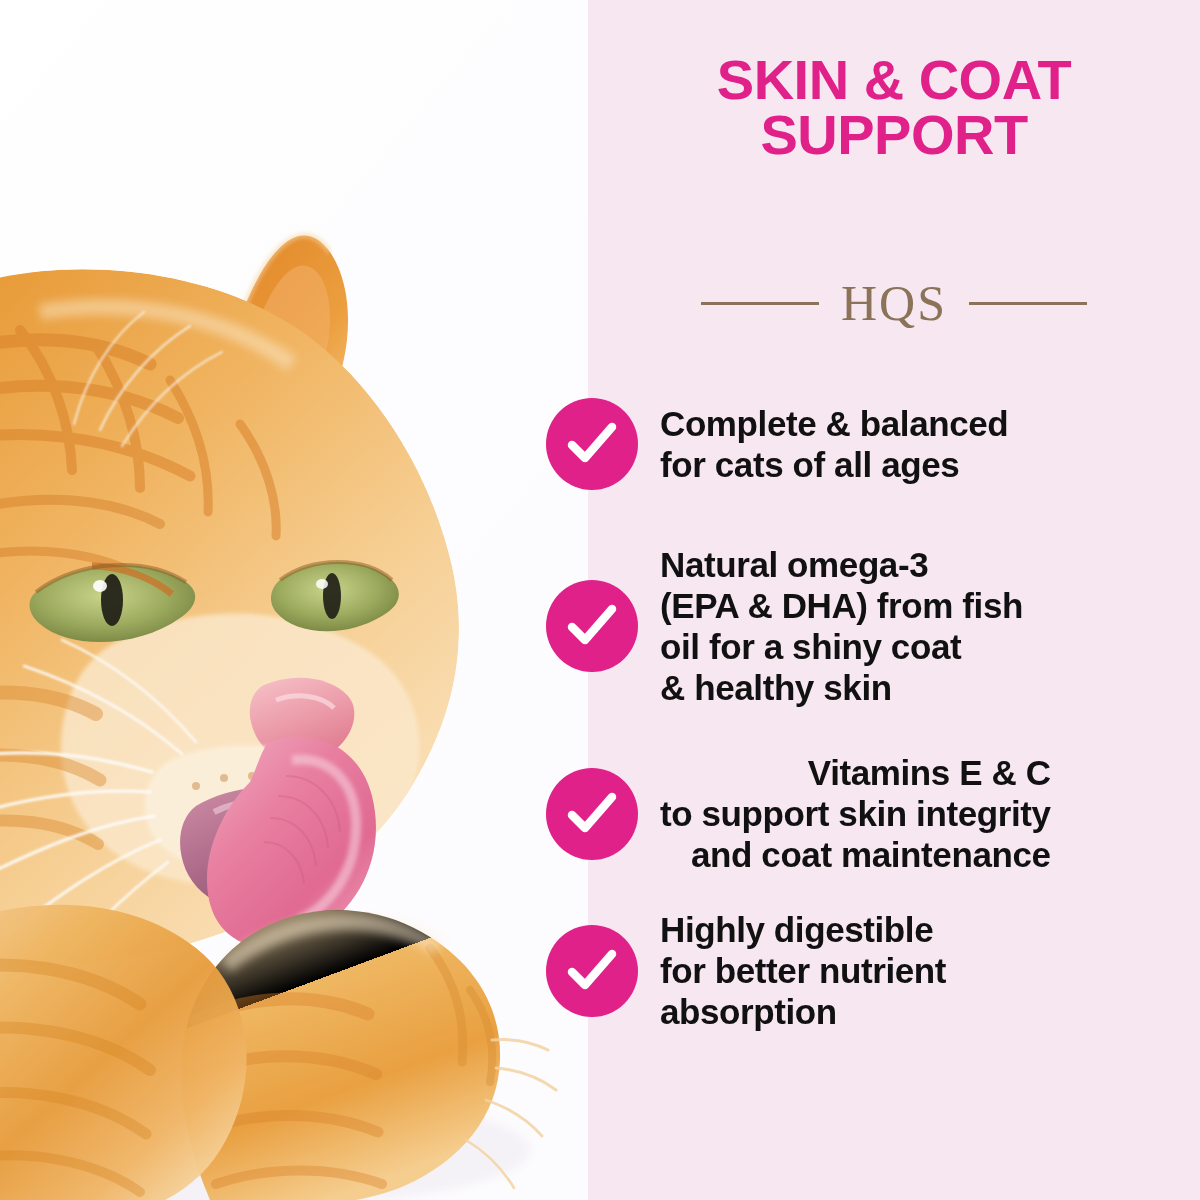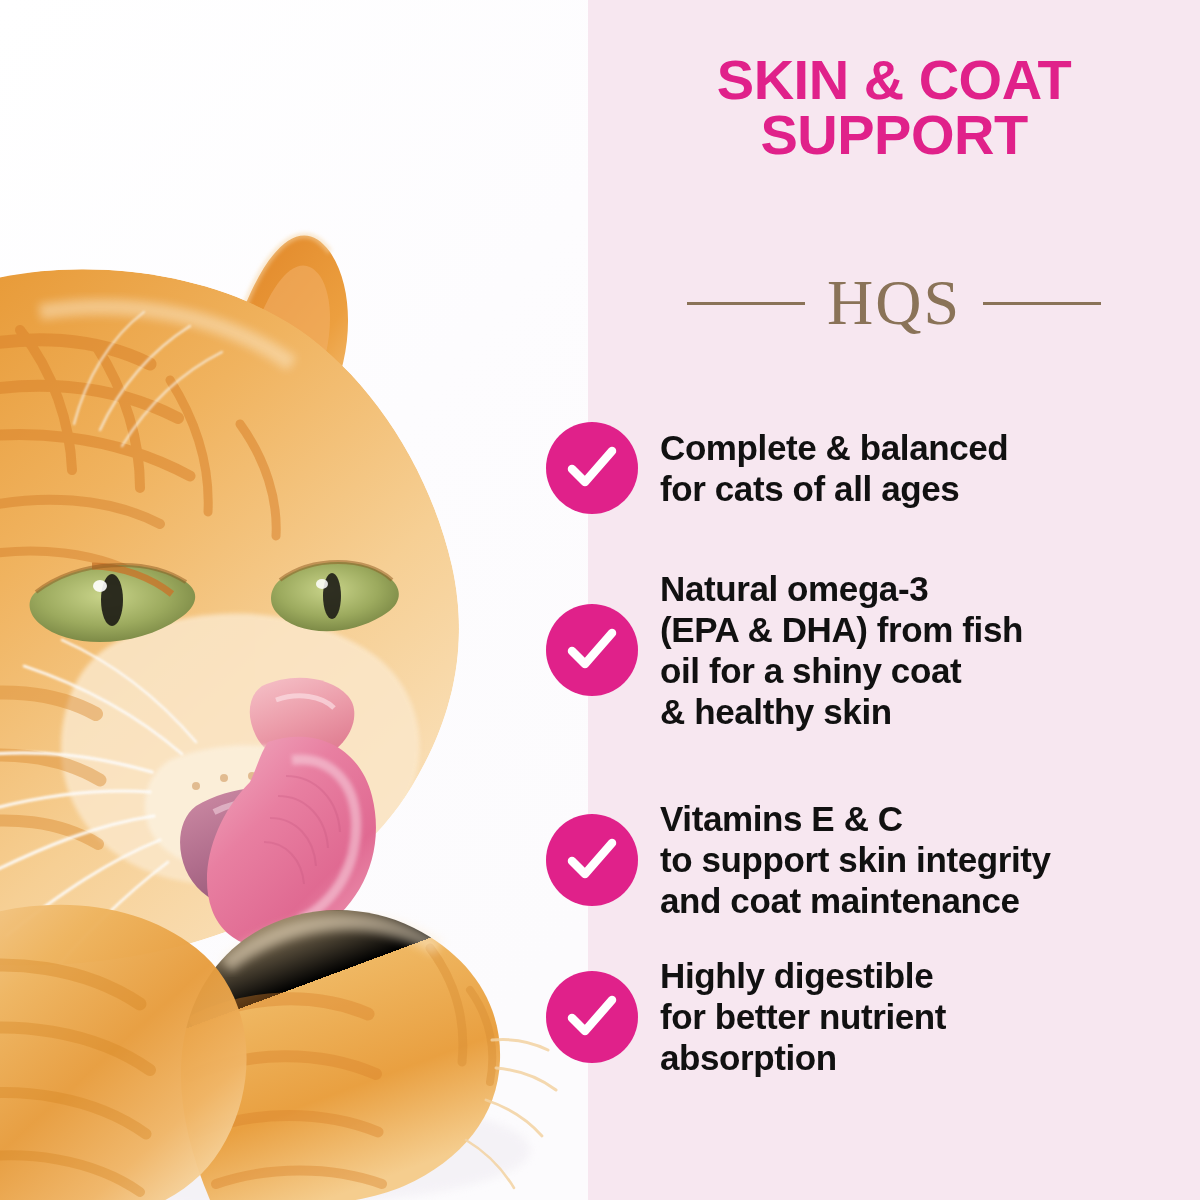--- a/index.html
+++ b/index.html
@@ -44,36 +44,36 @@
   .logo-block{
     position:absolute;left:588px;top:262px;width:612px;
     display:flex;align-items:center;justify-content:center;gap:22px;
   }
   .logo-rule{
     display:block;height:3px;width:118px;background:#8a7358;flex:0 0 auto;
   }
   .logo-word{
     color:#8a7358;
     font-family:"Liberation Serif","DejaVu Serif",serif;
-    font-size:64px;
+    font-size:50px;
     line-height:82px;
     letter-spacing:2px;
     font-weight:400;
     white-space:nowrap;
   }
 
   
   .benefits{
-    position:absolute;left:0;top:420px;width:1200px;
+    position:absolute;left:0;top:396px;width:1200px;
   }
   .benefit{
     position:relative;
     display:flex;align-items:center;
     min-height:96px;
-    margin-bottom:66px;
+    margin-bottom:44px;
   }
   .check-badge{
     position:absolute;left:546px;top:50%;transform:translateY(-50%);
     width:92px;height:92px;border-radius:50%;
     background:#e0218a;
     display:flex;align-items:center;justify-content:center;
     flex:0 0 auto;
   }
   .check-badge svg{display:block;}
   .benefit-text{
@@ -84,21 +84,21 @@
     line-height:41px;
     letter-spacing:-0.4px;
     font-family:"Liberation Sans","DejaVu Sans",sans-serif;
     white-space:pre-line;
     max-width:520px;
   }
 
   
   .benefit.b1{margin-bottom:52px;}
   .benefit.b2{}
-  .benefit.b3{margin-bottom:34px;}
+  .benefit.b3{margin-bottom:34px;text-align:right;}
 </style>
 </head>
 <body>
 
 <div id="stage">
 
   <div class="photo-pane">
     <svg width="600" height="1200" viewBox="0 0 600 1200">
       <defs>
         <linearGradient id="bgG" x1="0" y1="0" x2="0.6" y2="1">

